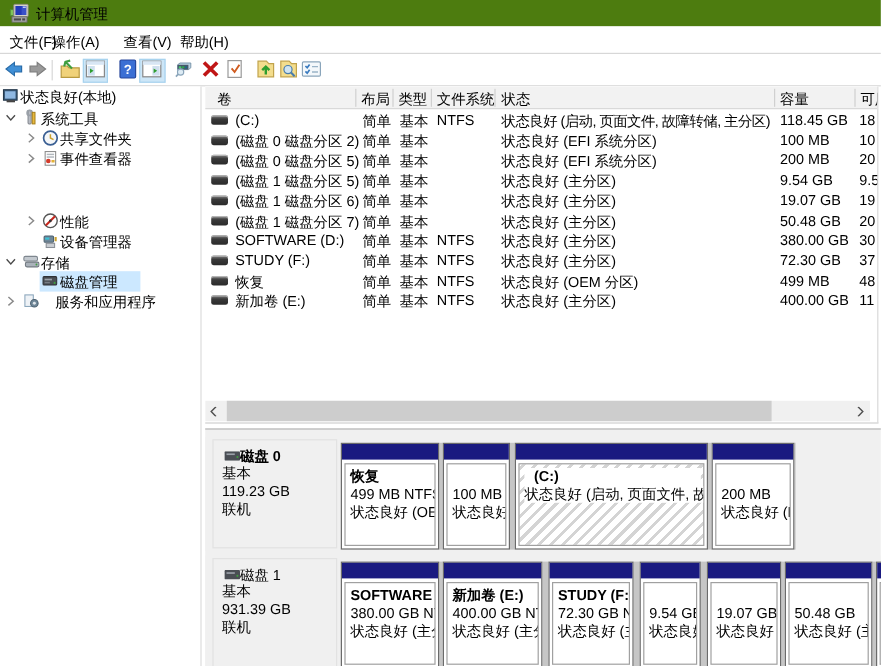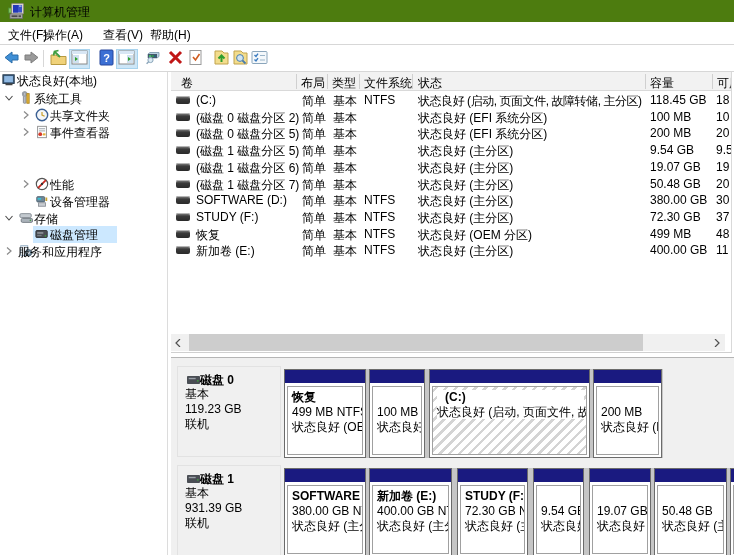--- a/index.html
+++ b/index.html
@@ -207,21 +207,21 @@
     </div>
     <div class="trow" style="top:171px">
       <svg class="chev" style="left:4px" viewBox="0 0 10 10">
         <path d="M3 1.5 L7 5 L3 8.5" stroke="#8a8a8a" fill="none" stroke-width="1.2"></path>
       </svg>
       <svg class="ticon" style="left:19px" viewBox="0 0 16 16">
         <rect x="2" y="2" width="8" height="11" fill="#eef2f6" stroke="#8aa5bb"></rect>
         <circle cx="11" cy="10" r="3.6" fill="#6f8798" stroke="#4d6170"></circle>
         <circle cx="11" cy="10" r="1.4" fill="#dfe5ea"></circle>
       </svg>
-      <span class="tlabel" style="left:18px">服务和应用程序</span>
+      <span class="tlabel" style="left:46px">服务和应用程序</span>
     </div>
   </div>
 
 <div id="listpane">
   <div id="lheader">
     <span class="htxt" style="left:10px">卷</span>
     <span class="htxt" style="left:130px">布局</span>
     <span class="htxt" style="left:161px">类型</span>
     <span class="htxt" style="left:193px">文件系统</span>
     <span class="htxt" style="left:247px">状态</span>
@@ -392,21 +392,21 @@
         </div>
       </div>
     </div>
     <div class="band" style="left:0;top:105px;width:563px;height:95px">
       <div class="dlabel" style="top:2px;bottom:2px;height:auto">
         <svg style="position:absolute;left:9px;top:9px" width="13" height="8" viewBox="0 0 15 9">
           <rect x="0" y="0" width="15" height="9" rx="1" fill="#4a4e54"></rect>
           <rect x="2" y="2" width="8" height="1.6" fill="#9aa0a8"></rect>
           <circle cx="12.5" cy="5.5" r="1" fill="#3f9e3f"></circle>
         </svg>
-        <span style="position:absolute;left:22px;top:5px;font-weight:bold">磁盘 1</span>
+        <span style="position:absolute;left:22px;top:5px;font-weight:normal">磁盘 1</span>
         <div style="position:absolute;left:7px;top:20px;line-height:14.8px">基本<br>931.39 GB<br>联机</div>
       </div>
       <div class="parts" style="left:113px;top:5px;bottom:1px;right:0">
         <div class="pcell" style="left:0px;width:82px">
           <div class="pbar"></div>
           <div class="pinner">
             <div class="pl" style="font-weight:bold;"><span style="">SOFTWARE</span></div>
             <div class="pl"><span style="">380.00 GB NTFS</span></div>
             <div class="pl"><span style="">状态良好 (主分区)</span></div>
           </div>

